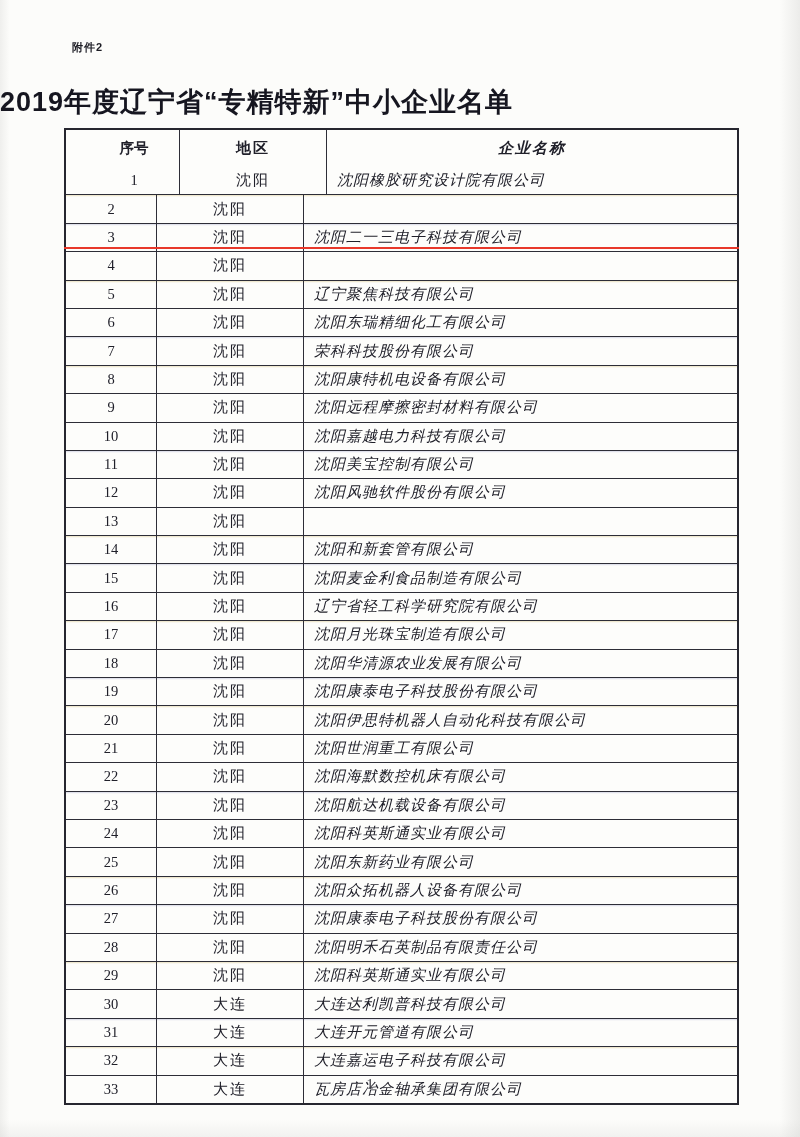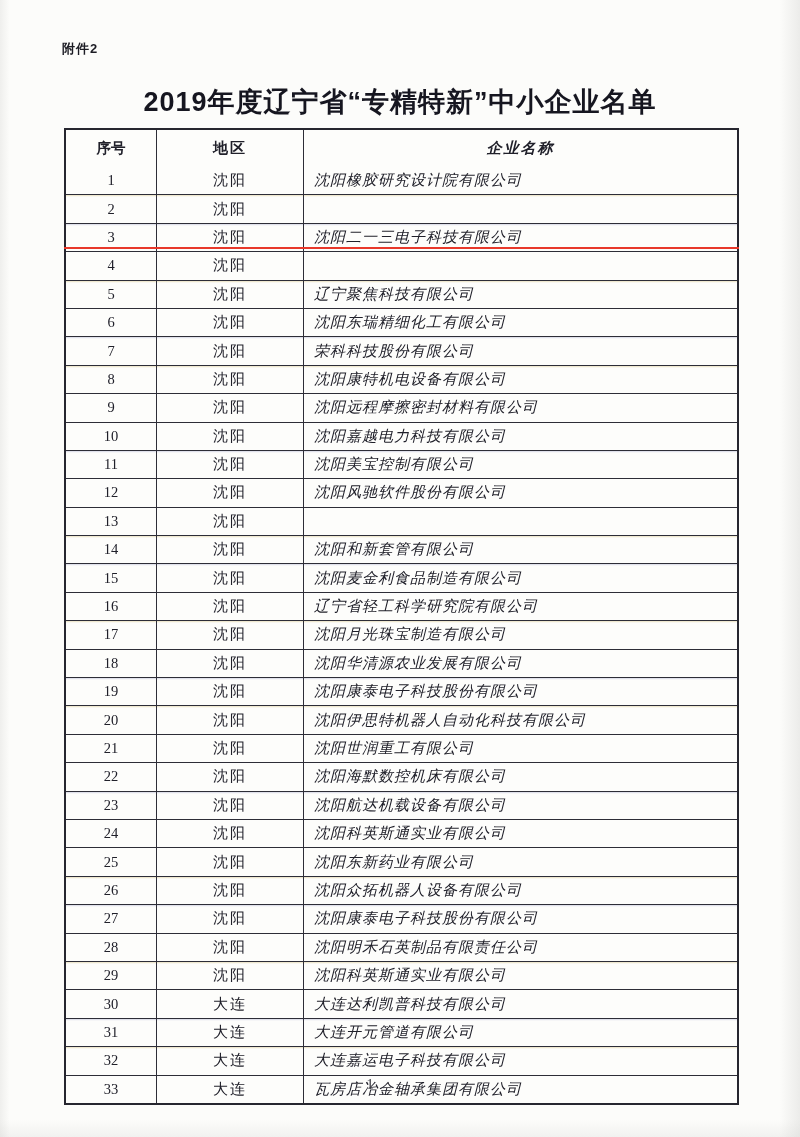--- a/index.html
+++ b/index.html
@@ -14,34 +14,33 @@
       linear-gradient(90deg, rgba(200,200,198,0.25) 0%, rgba(255,255,255,0) 1.2%),
       linear-gradient(270deg, rgba(205,205,203,0.35) 0%, rgba(255,255,255,0) 2.5%),
       linear-gradient(0deg, rgba(210,210,208,0.25) 0%, rgba(255,255,255,0) 1.5%),
       #fcfcfa;
     font-family: "Liberation Serif", "DejaVu Serif", serif;
     color: #20202a;
     overflow: hidden;
   }
   .attachment {
     position: absolute;
-    left: 62px;
+    left: 72px;
     top: 40px;
     font-family: "Liberation Sans", "DejaVu Sans", sans-serif;
     font-weight: bold;
-    font-size: 13px;
+    font-size: 11px;
     letter-spacing: 1px;
     color: #1c1c24;
   }
   .title {
     position: absolute;
     left: 0;
     top: 84px;
     width: 100%;
-    text-align: center;
     font-family: "Liberation Sans", "DejaVu Sans", sans-serif;
     font-weight: bold;
     font-size: 27px;
     letter-spacing: 1px;
     color: #161620;
   }
   .tbl {
     position: absolute;
     left: 64px;
     top: 128px;
@@ -51,20 +50,21 @@
   }
   .row {
     display: flex;
     height: 27.4px;
     border-top: 1.4px solid #2d2d37;
     position: relative;
     align-items: stretch;
   }
   .row:first-child {
     border-top: none;
+    margin-left: 23px;
   }
   .row.header {
     height: 37px;
     font-weight: bold;
     font-size: 15px;
   }
   
   .row:nth-child(3n+2) { box-shadow: inset 0 1.2px 0 rgba(190,160,50,0.22); }
   .row:nth-child(4n+3) { box-shadow: inset 0 1.2px 0 rgba(60,70,150,0.15); }
   .c1 {

